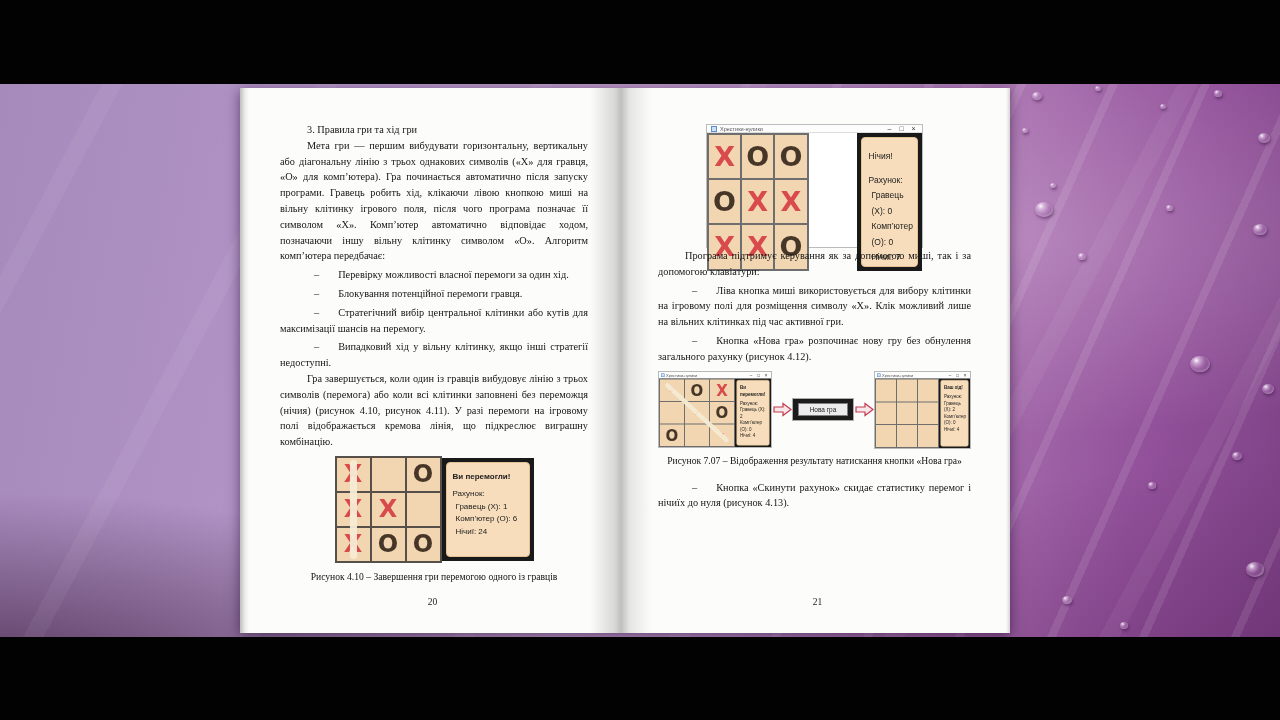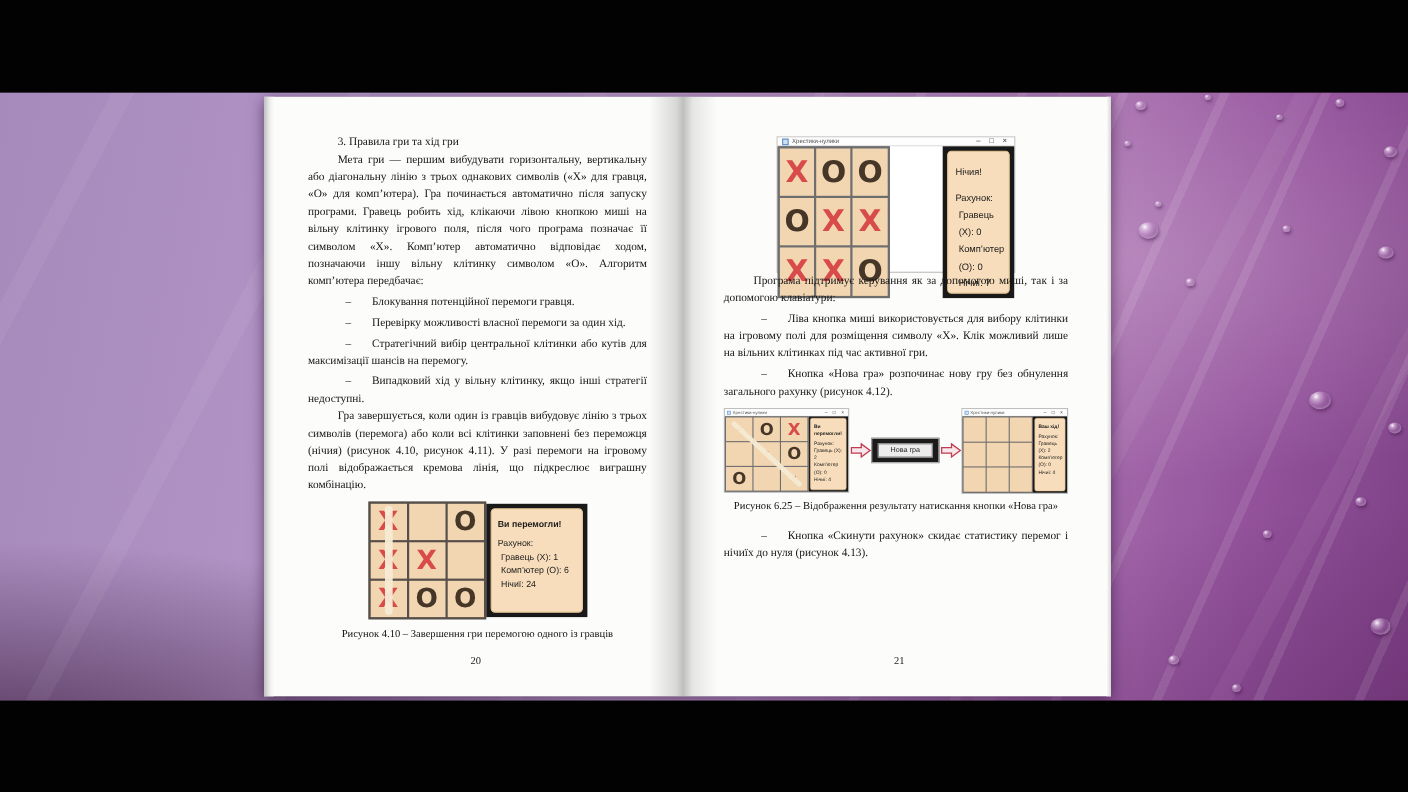--- a/index.html
+++ b/index.html
@@ -155,22 +155,22 @@
 
     <div class="book">
       <div class="edge-left"></div>
       <div class="edge-right"></div>
       <div class="spine"></div>
 
       <div class="page page-left">
         <div class="content content-left">
           <div class="heading">3. Правила гри та хід гри</div>
           <div class="para">Мета гри — першим вибудувати горизонтальну, вертикальну або діагональну лінію з трьох однакових символів («Х» для гравця, «О» для комп’ютера). Гра починається автоматично після запуску програми. Гравець робить хід, клікаючи лівою кнопкою миші на вільну клітинку ігрового поля, після чого програма позначає її символом «Х». Комп’ютер автоматично відповідає ходом, позначаючи іншу вільну клітинку символом «О». Алгоритм комп’ютера передбачає:</div>
+          <div class="para bullet"><span class="dash">–</span><span>Перевірку можливості власної перемоги за один хід.</span></div>
           <div class="para bullet"><span class="dash">–</span><span>Блокування потенційної перемоги гравця.</span></div>
-          <div class="para bullet"><span class="dash">–</span><span>Перевірку можливості власної перемоги за один хід.</span></div>
           <div class="para bullet"><span class="dash">–</span><span>Стратегічний вибір центральної клітинки або кутів для максимізації шансів на перемогу.</span></div>
           <div class="para bullet"><span class="dash">–</span><span>Випадковий хід у вільну клітинку, якщо інші стратегії недоступні.</span></div>
           <div class="para">Гра завершується, коли один із гравців вибудовує лінію з трьох символів (перемога) або коли всі клітинки заповнені без переможця (нічия) (рисунок 4.10, рисунок 4.11). У разі перемоги на ігровому полі відображається кремова лінія, що підкреслює виграшну комбінацію.</div>
 
           <div class="fig410">
             <div class="boardwrap">
               <div class="board">
                   <div class="cell x">X</div>
                   <div class="cell"></div>
                   <div class="cell o">O</div>
@@ -316,21 +316,21 @@
                       <div class="p-label">Рахунок:</div>
                       <div class="p-line">Гравець (X): 2</div>
                       <div class="p-line">Комп’ютер (O): 0</div>
                       <div class="p-line">Нічиї: 4</div>
                     </div>
                   </div>
                 </div>
               </div>
             </div>
           </div>
-          <div class="caption mt5">Рисунок 6.25 – Відображення результату натискання кнопки «Нова гра»</div>
+          <div class="caption mt5">Рисунок 7.07 – Відображення результату натискання кнопки «Нова гра»</div>
 
           <div class="para bullet mt14"><span class="dash">–</span><span>Кнопка «Скинути рахунок» скидає статистику перемог і нічиїх до нуля (рисунок 4.13).</span></div>
         </div>
         <div class="pagenum">21</div>
       </div>
     </div>
   </div>
 
   <div class="bar top"></div>
   <div class="bar bottom"></div>

